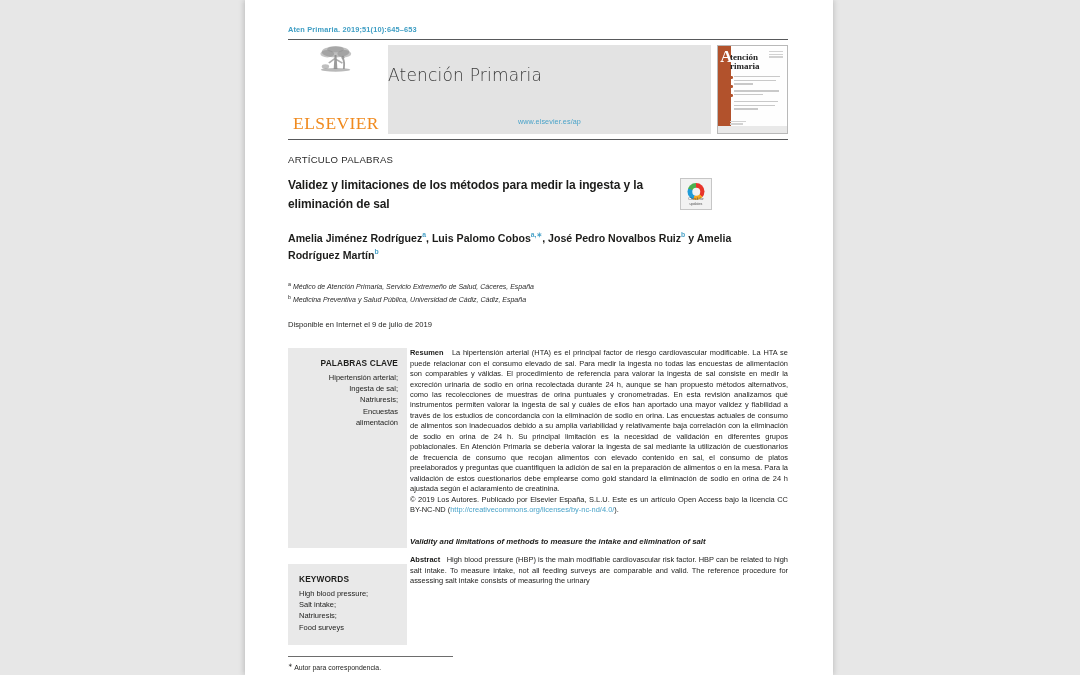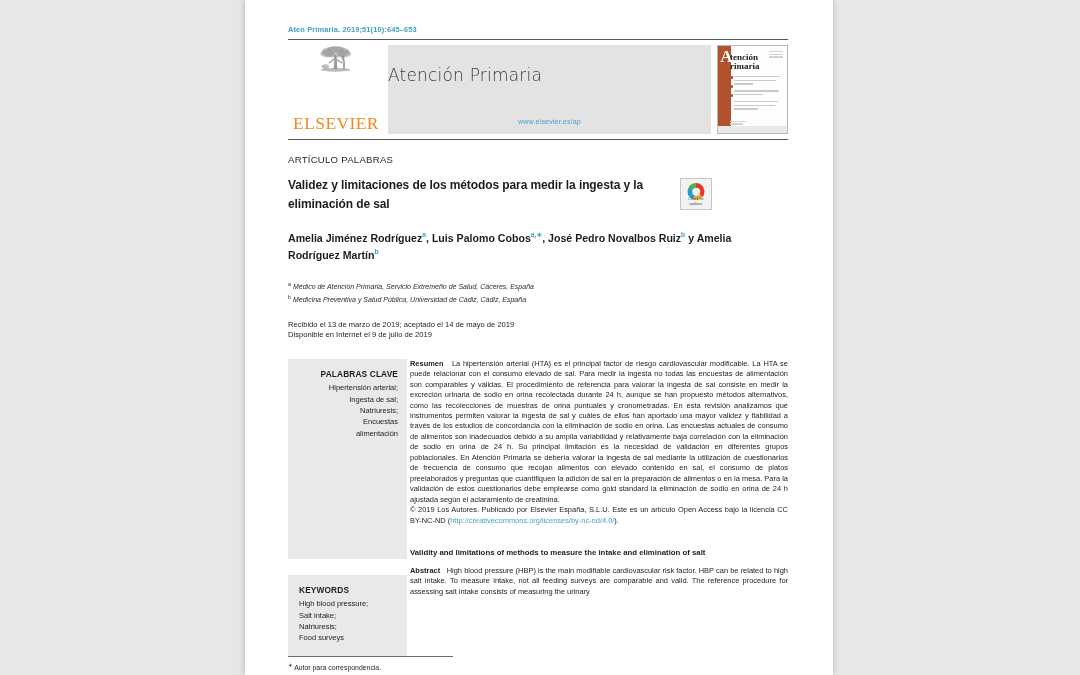--- a/index.html
+++ b/index.html
@@ -234,20 +234,21 @@
     color: #1d1d1b;
     hyphens: none;
   }
   .abs-para b { font-weight:bold; }
   .lic-link { color:#4aa3c9; }
   .abs-en-title {
     font-size: 7.8px;
     font-weight: bold;
     color:#1d1d1b;
     margin-top: 4px;
+    font-style: italic;
   }
   .abs-en-body { margin-top: 9px; }
 
   
   .foot-rule {
     position:absolute; left:43px; bottom:18px;
     width: 165px; border-top: 1px solid #6d6d6d;
   }
   .footnote {
     position:absolute; left:43px; bottom:4px;
@@ -352,21 +353,20 @@
           <sup>a</sup>
           <span>Médico de Atención Primaria, Servicio Extremeño de Salud, Cáceres, España</span>
         </div>
         <div>
           <sup>b</sup>
           <span>Medicina Preventiva y Salud Pública, Universidad de Cádiz, Cádiz, España</span>
         </div>
       </div>
 
       <div class="dates">
-        <div>Recibido el 13 de marzo de 2019; aceptado el 14 de mayo de 2019</div>
         <div>Disponible en Internet el 9 de julio de 2019</div>
       </div>
 
       <div class="abs-wrap">
 
         <div class="kw-col">
           <div class="kw-box es">
             <div class="kw-head">PALABRAS CLAVE</div>
             <div>Hipertensión arterial;</div>
             <div>Ingesta de sal;</div>

